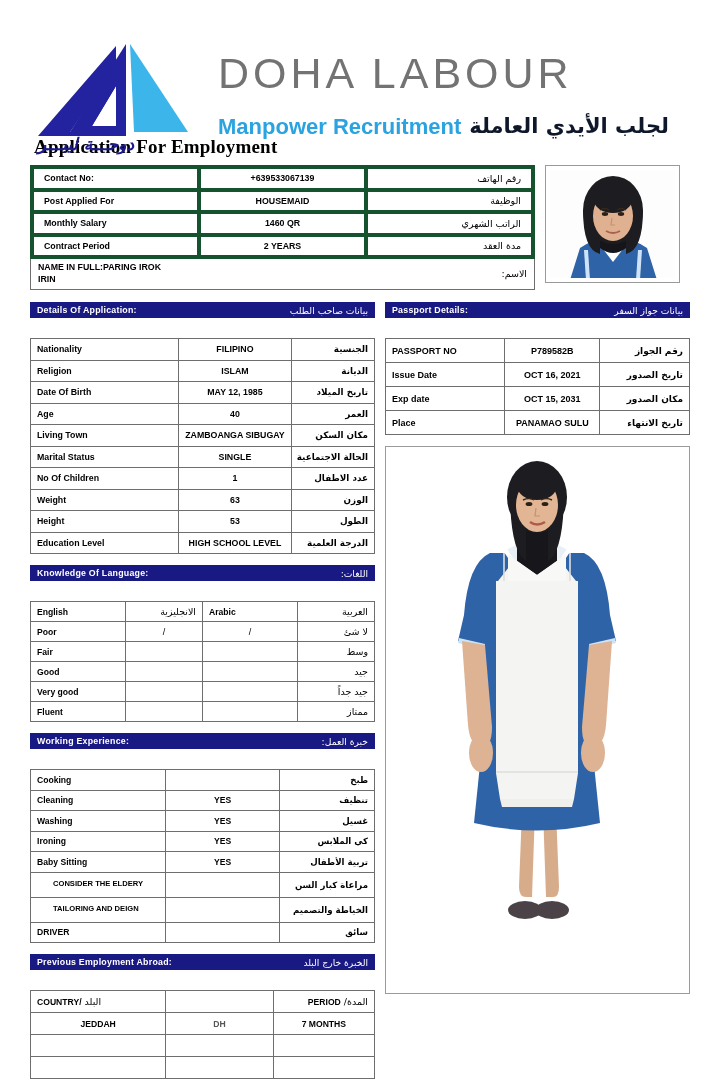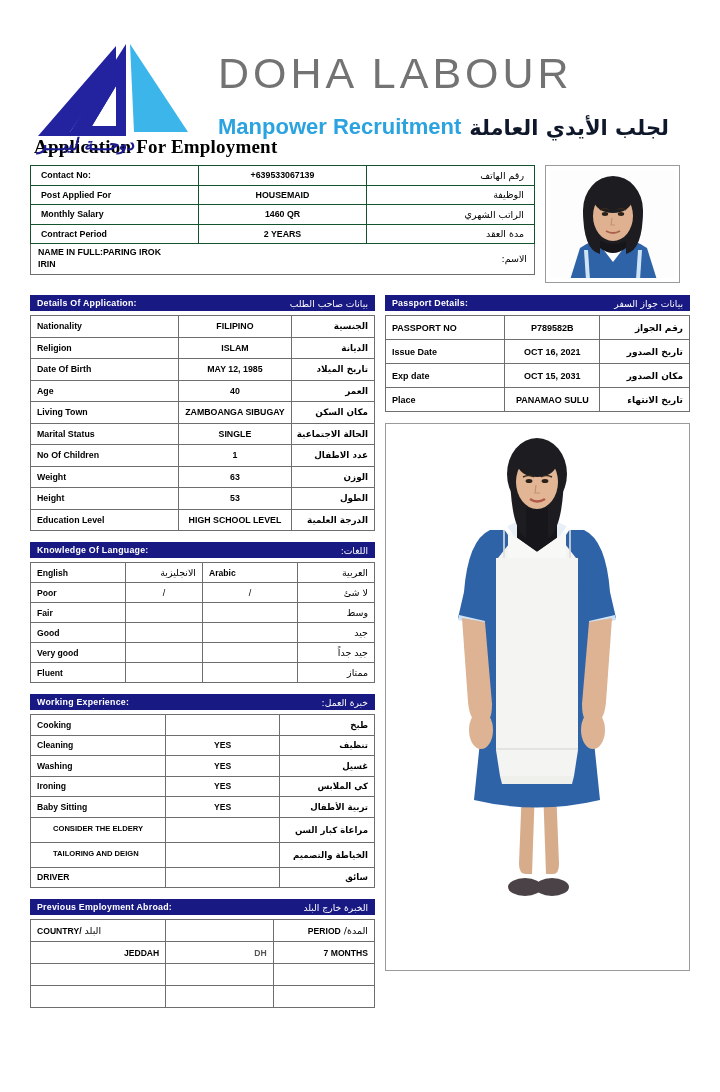--- a/index.html
+++ b/index.html
@@ -39,21 +39,21 @@
     white-space:nowrap;
   }
   .brand-text{margin-left:28px;}
   .brand-title{
     font-size:43px;font-weight:normal;color:#737373;
     letter-spacing:4px;line-height:1;
     font-family:"Liberation Sans",sans-serif;
   }
   .brand-sub{
     margin-top:19px;
-    display:flex;align-items:flex-end;gap:8px;
+    display:flex;align-items:flex-start;gap:8px;
     font-size:22px;font-weight:bold;
     color:#2aa3e0;
     white-space:nowrap;
   }
   .brand-sub .ar{
     font-family:"DejaVu Sans",sans-serif;
     color:#0f172a;font-size:21px;
     direction:rtl;
   }
 
@@ -88,21 +88,21 @@
     font-family:"DejaVu Sans",sans-serif;
     font-size:9.5px;
     font-weight:normal;
   }
 
   
   .contact-wrap{display:flex;align-items:flex-start;gap:10px;}
   .contact-left{flex:0 0 505px;}
   table.contact{border-collapse:collapse;width:505px;table-layout:fixed;}
   table.contact td{
-    border:1px solid #14532d;
+    border:4px solid #14532d;
     font-size:8.8px;font-weight:bold;
     height:18.5px;padding:0 10px;vertical-align:middle;margin-top:31px;
   }
   table.contact td.val{text-align:center;}
   table.contact td.ar{
     text-align:right;direction:rtl;
     font-family:"DejaVu Sans",sans-serif;font-size:9.5px;font-weight:normal;
   }
 
   
@@ -150,21 +150,21 @@
     font-family:"DejaVu Sans",sans-serif;
     font-size:9.2px;direction:rtl;font-weight:normal;
   }
 
   
   .cols{display:flex;gap:10px;margin-top:12px;align-items:flex-start;}
   .col-left{flex:0 0 345px;}
   .col-right{flex:0 0 305px;}
 
   .block{margin-bottom:11px;}
-  .block .bar{margin-bottom:4px;text-align:right;}
+  .block .bar{margin-bottom:20px;text-align:right;}
 
   
   table.details td:nth-child(1){width:44%;}
   table.details td:nth-child(2){width:33%;}
   table.details td:nth-child(3){width:23%;}
   table.details td{height:20.5px;font-size:8.8px;}
 
   
   table.passport td:nth-child(1){width:40%;}
   table.passport td:nth-child(2){width:31%;}
@@ -188,21 +188,21 @@
   table.work td:nth-child(1){width:40%;}
   table.work td:nth-child(2){width:33%;}
   table.work td:nth-child(3){width:27%;}
   table.work td{height:19.5px;}
   table.work td.two{
     white-space:normal;line-height:1.15;font-size:7.6px;
     height:22px;padding-top:1px;padding-bottom:1px;padding-left:22px;
   }
 
   
-  table.abroad td{height:21px;text-align:right;}
+  table.abroad td{height:21px;text-align:center;}
   table.abroad td:nth-child(1){width:40%;}
   table.abroad td:nth-child(2){width:31%;}
   table.abroad td:nth-child(3){width:29%;}
   table.abroad td.hdr-l{text-align:left;}
   table.abroad td.hdr-r{text-align:right;}
   .mixlab{
     display:flex;align-items:center;gap:3px;
     font-size:8.6px;font-weight:bold;
   }
   .mixlab .ar{

